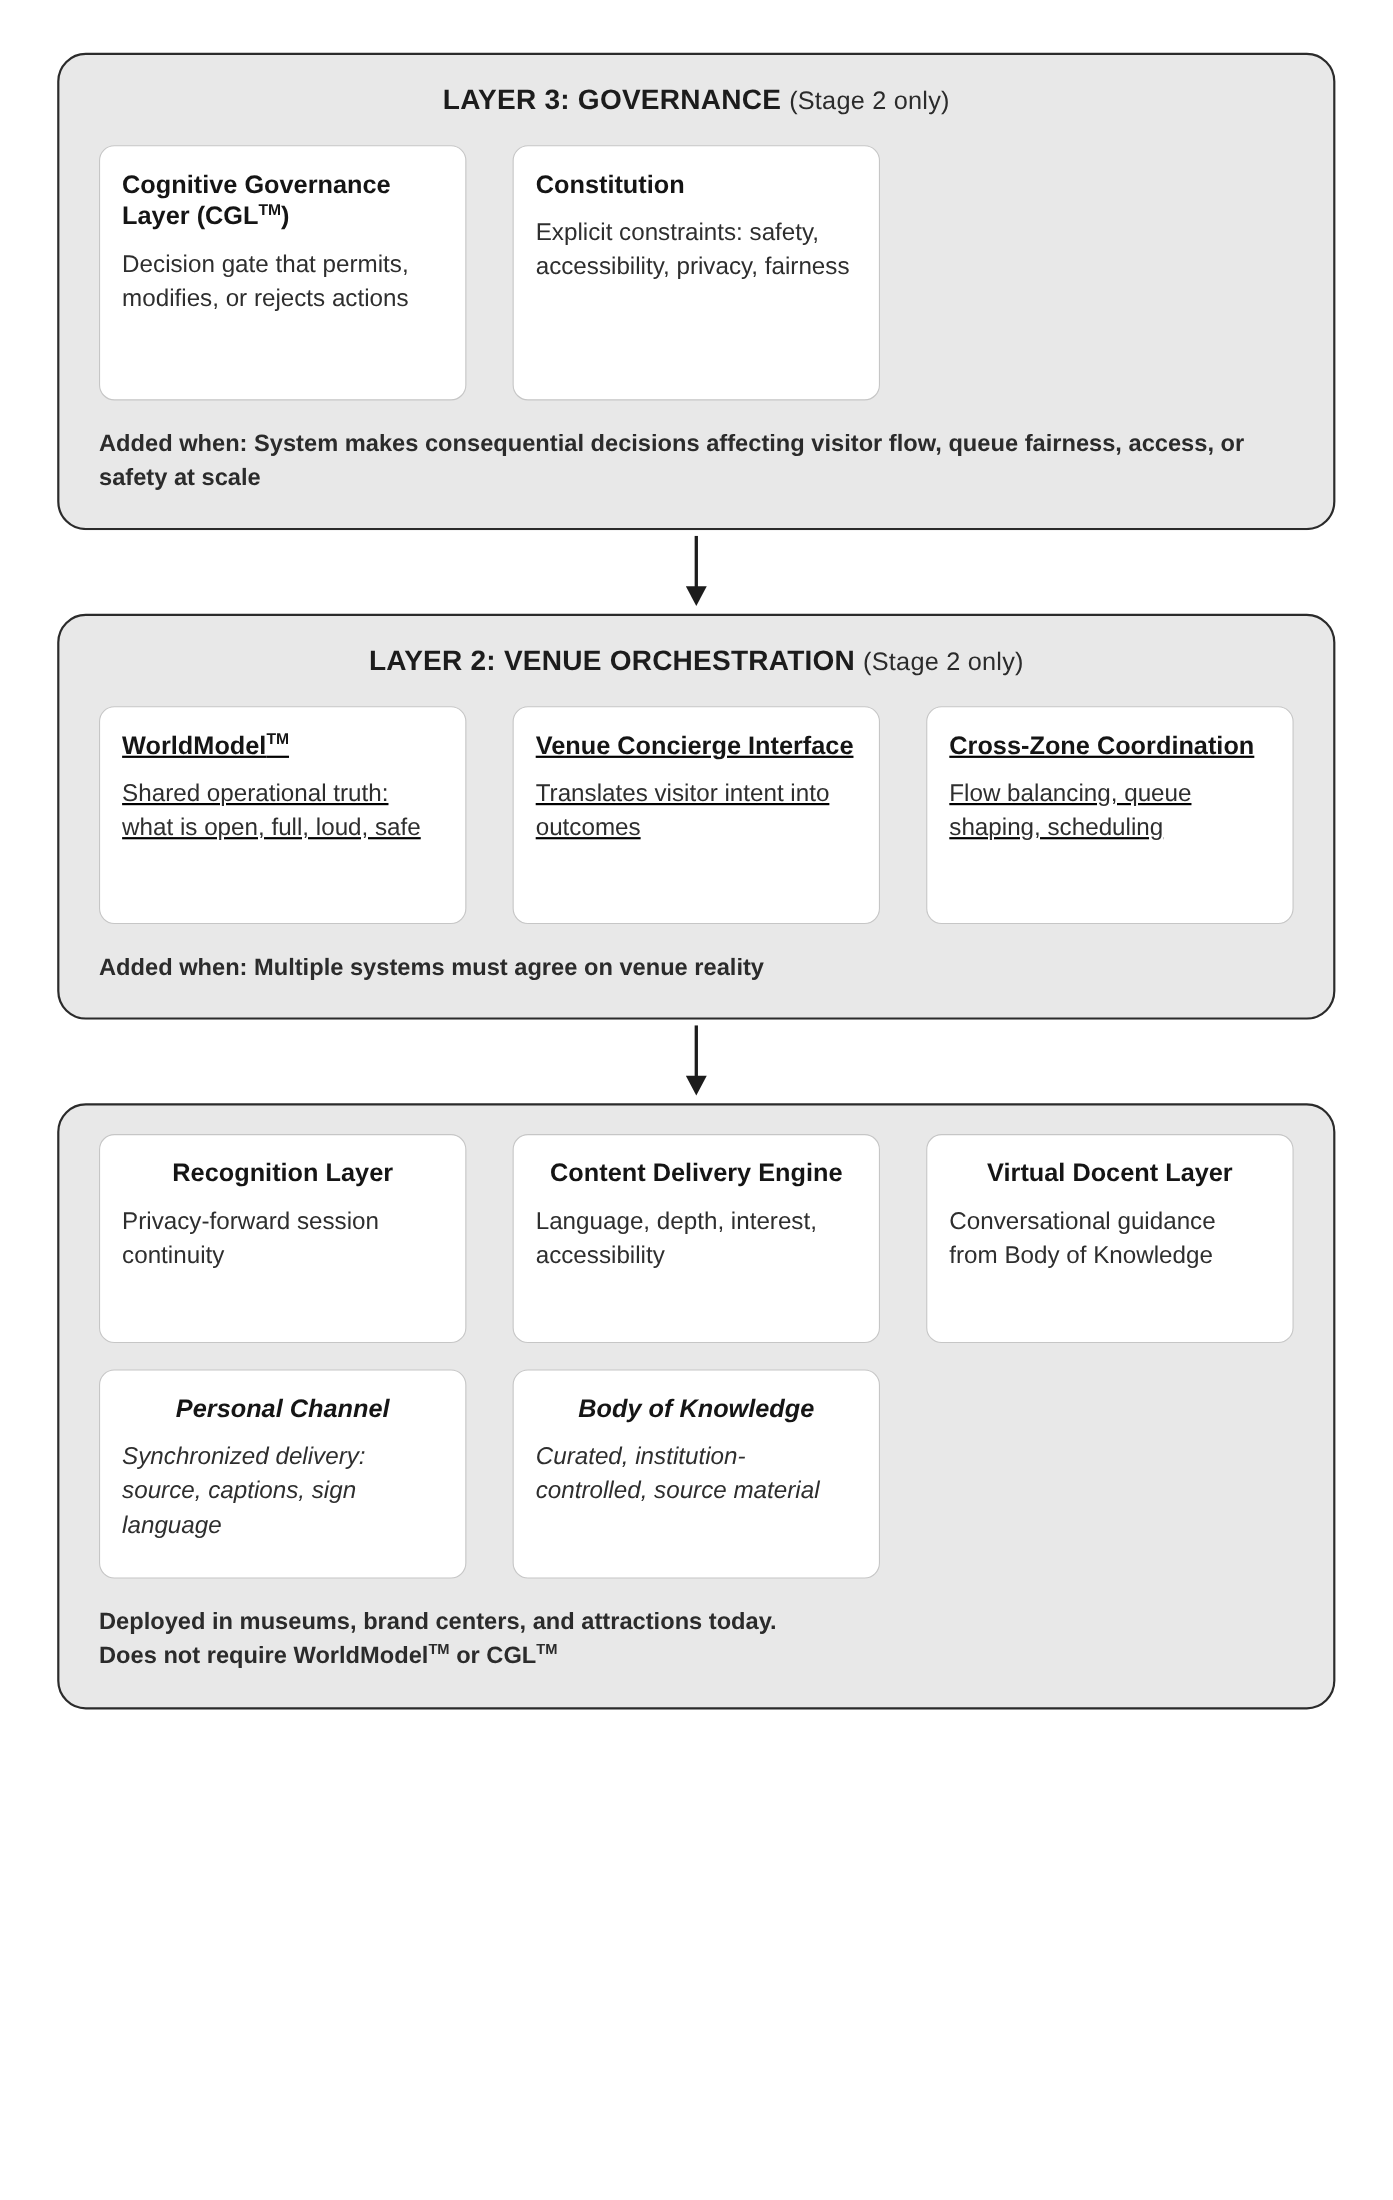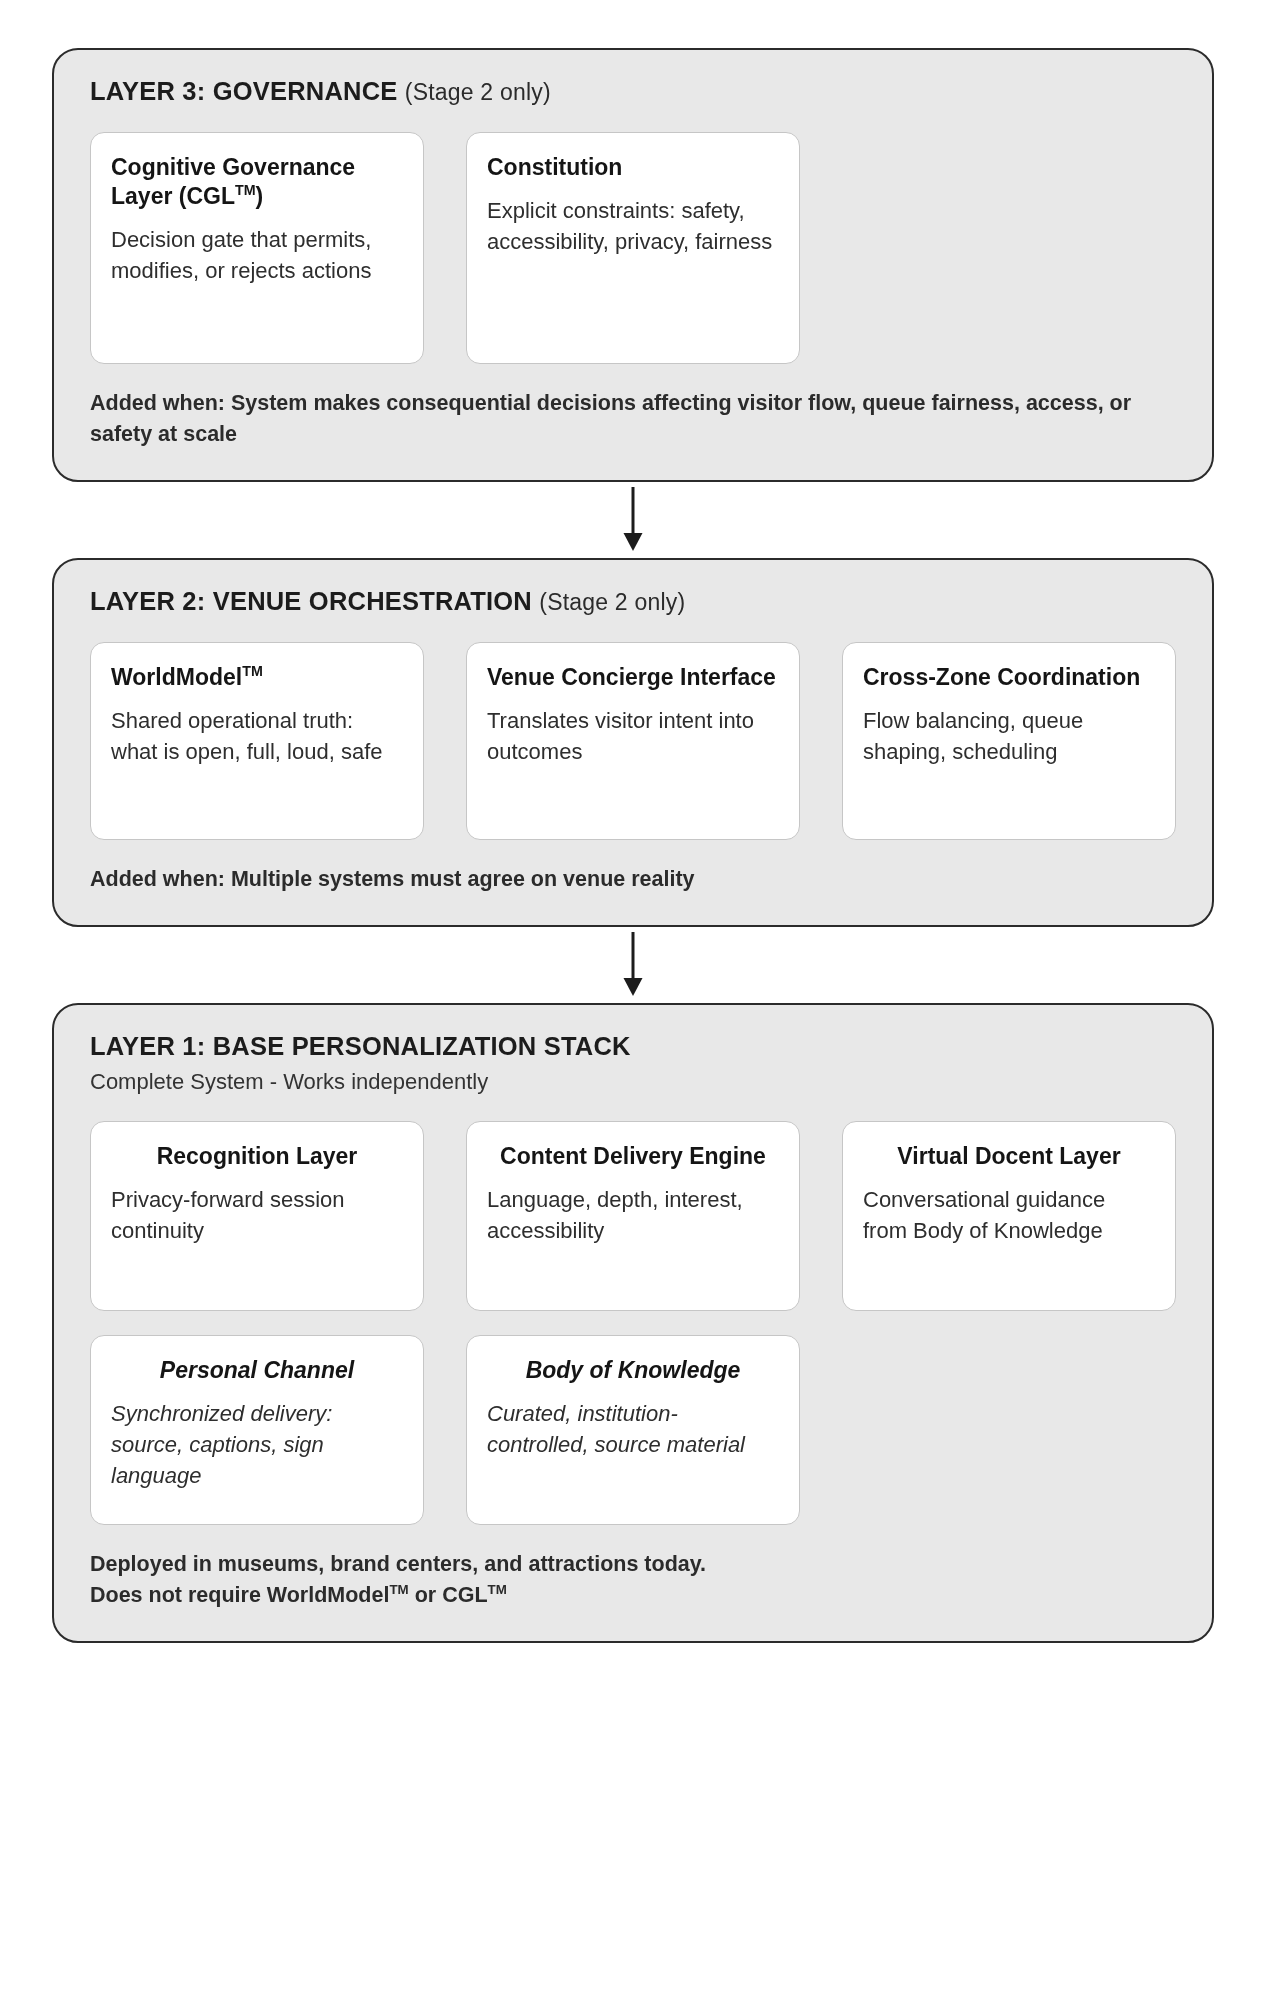--- a/index.html
+++ b/index.html
@@ -22,20 +22,21 @@
 
   
   .layer-panel {
     background: #e8e8e8;
     border: 2px solid #2b2b2b;
     border-radius: 26px;
     padding: 26px 36px 30px 36px;
   }
 
   .layer-head {
+    text-align: center;
     margin-bottom: 24px;
   }
 
   .layer-title {
     font-size: 25.5px;
     font-weight: bold;
     color: #1c1c1c;
     letter-spacing: .2px;
     line-height: 1.25;
   }
@@ -105,21 +106,21 @@
     height: 76px;
     display: flex;
     align-items: center;
     justify-content: center;
     background: #ffffff;
   }
   .connector svg { display: block; }
 
   
   .layer3 .card { min-height: 232px; }
-  .layer2 .card { min-height: 198px; }
+  .layer2 .card { min-height: 198px; text-decoration: underline; }
   .layer1 .card { min-height: 190px; align-items: center; }
 </style>
 </head>
 <body>
 
 <div class="page">
 
   <section class="layer-panel layer3">
     <div class="layer-head">
       <div class="layer-title">
@@ -180,24 +181,20 @@
   </section>
 
   <div class="connector">
     <svg width="28" height="66" viewBox="0 0 28 66" aria-hidden="true">
       <line x1="14" y1="0" x2="14" y2="50" stroke="#1c1c1c" stroke-width="3"></line>
       <polygon points="14,64 4.5,46 23.5,46" fill="#1c1c1c"></polygon>
     </svg>
   </div>
 
   <section class="layer-panel layer1">
-    <div class="layer-head">
-      <div class="layer-title">LAYER 1: BASE PERSONALIZATION STACK</div>
-      <div class="layer-subtitle">Complete System - Works independently</div>
-    </div>
 
     <div class="card-row">
       <div class="card">
         <div class="card-title">Recognition Layer</div>
         <div class="card-body">Privacy-forward session continuity</div>
       </div>
       <div class="card">
         <div class="card-title">Content Delivery Engine</div>
         <div class="card-body">Language, depth, interest, accessibility</div>
       </div>

